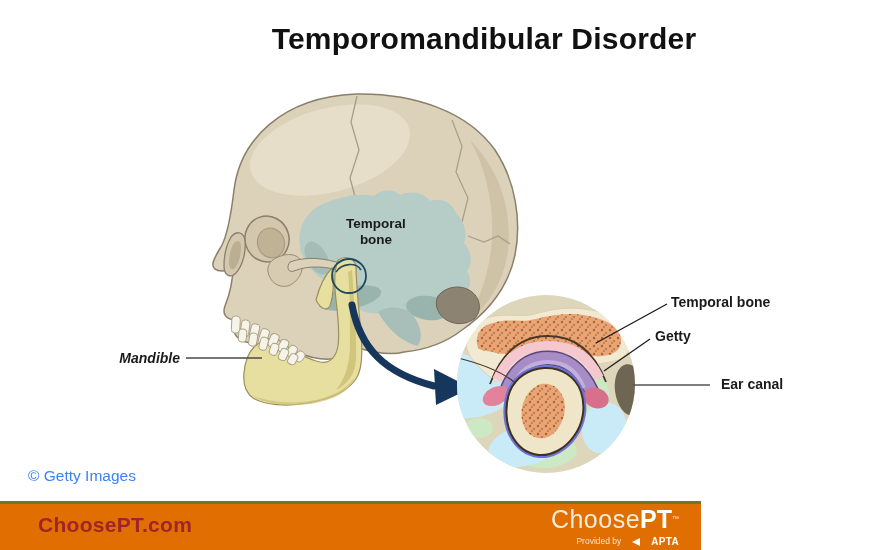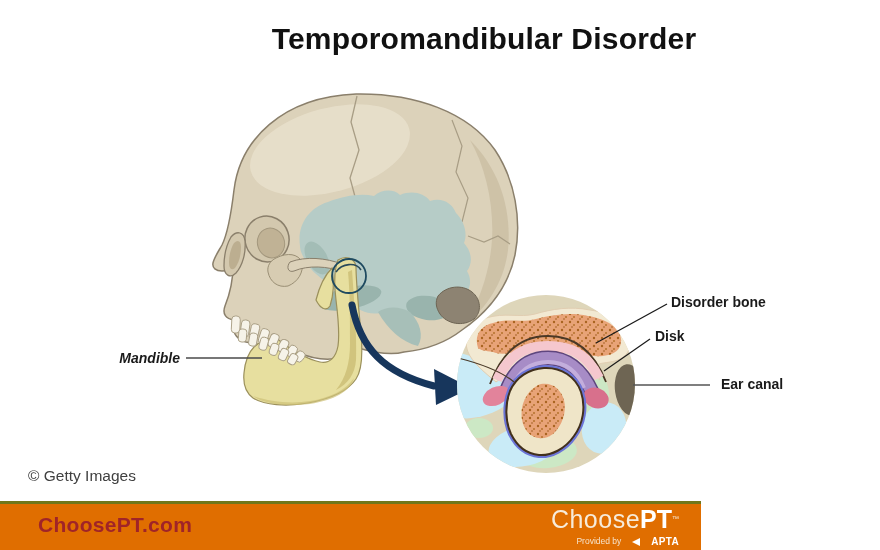--- a/index.html
+++ b/index.html
@@ -12,21 +12,21 @@
     font-size:30px;font-weight:bold;color:#111;letter-spacing:0.2px;margin-left:44px;
   }
   svg.art{position:absolute;left:0;top:0;}
   .lbl{position:absolute;color:#1a1a1a;font-weight:bold;white-space:nowrap;}
   .lbl-temporal-skull{left:331px;top:216px;width:90px;font-size:13.5px;line-height:16px;text-align:center;white-space:normal;}
   .lbl-mandible{left:96px;top:350px;width:84px;font-size:14px;text-align:right;font-style:italic;}
   .lbl-tmj{left:278px;top:430px;width:204px;font-size:17.5px;line-height:21px;text-align:center;white-space:normal;}
   .lbl-temporal-right{left:671px;top:294px;font-size:14px;}
   .lbl-disk{left:655px;top:328px;font-size:14px;}
   .lbl-ear{left:721px;top:376px;font-size:14px;}
-  .getty{position:absolute;left:28px;top:467px;font-size:15.5px;color:#404040;}
+  .getty{position:absolute;left:28px;top:467px;font-size:15.5px;color:#3b82f6;}
   .footer{
     position:absolute;left:0;top:501px;width:701px;height:49px;
     background:#E06E00;border-top:3px solid #71771B;box-sizing:border-box;
   }
   .site{position:absolute;left:38px;top:9px;font-size:21px;font-weight:600;color:#A02428;letter-spacing:0.3px;}
   .logo{position:absolute;right:22px;top:2px;text-align:right;}
   .logo-row1{line-height:26px;}
   .logo-choose{font-size:25px;font-weight:300;color:#F7EBD9;letter-spacing:0.5px;margin-left:20px;}
   .logo-pt{font-size:25px;font-weight:bold;color:#ffffff;}
   .logo-tm{font-size:7px;color:#F7EBD9;vertical-align:top;}
@@ -155,23 +155,27 @@
     </g>
 
     <g>
       <line x1="186" y1="358" x2="262" y2="358" stroke="#4A4A4A" stroke-width="1.5"></line>
       <line x1="596" y1="343" x2="667" y2="304" stroke="#1A1A1A" stroke-width="1.3"></line>
       <line x1="604" y1="371" x2="650" y2="339" stroke="#1A1A1A" stroke-width="1.3"></line>
       <line x1="633" y1="385" x2="710" y2="385" stroke="#555555" stroke-width="1.6"></line>
     </g>
   </svg>
 
+  <div class="lbl lbl-temporal-skull">
+    <span>Temporal</span><br>
+    <span>bone</span>
+  </div>
   <div class="lbl lbl-mandible">Mandible</div>
-  <div class="lbl lbl-temporal-right">Disorder bone</div>
-  <div class="lbl lbl-disk">Disk</div>
+  <div class="lbl lbl-temporal-right">Temporal bone</div>
+  <div class="lbl lbl-disk">Getty</div>
   <div class="lbl lbl-ear">Ear canal</div>
 
   <div class="getty">© Getty Images</div>
 
   <div class="footer">
     <div class="site">ChoosePT.com</div>
     <div class="logo">
       <div class="logo-row1"><span class="logo-choose">Choose</span><span class="logo-pt">PT</span><span class="logo-tm">™</span></div>
       <div class="logo-row2">
         <span>Provided by</span>

